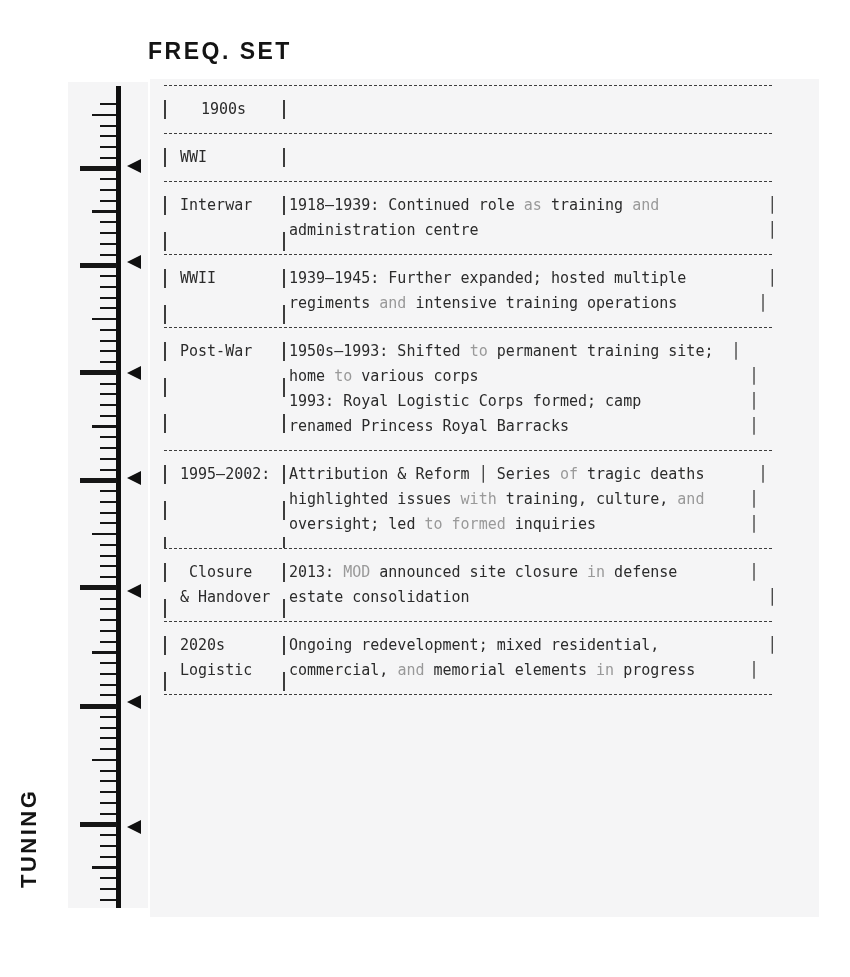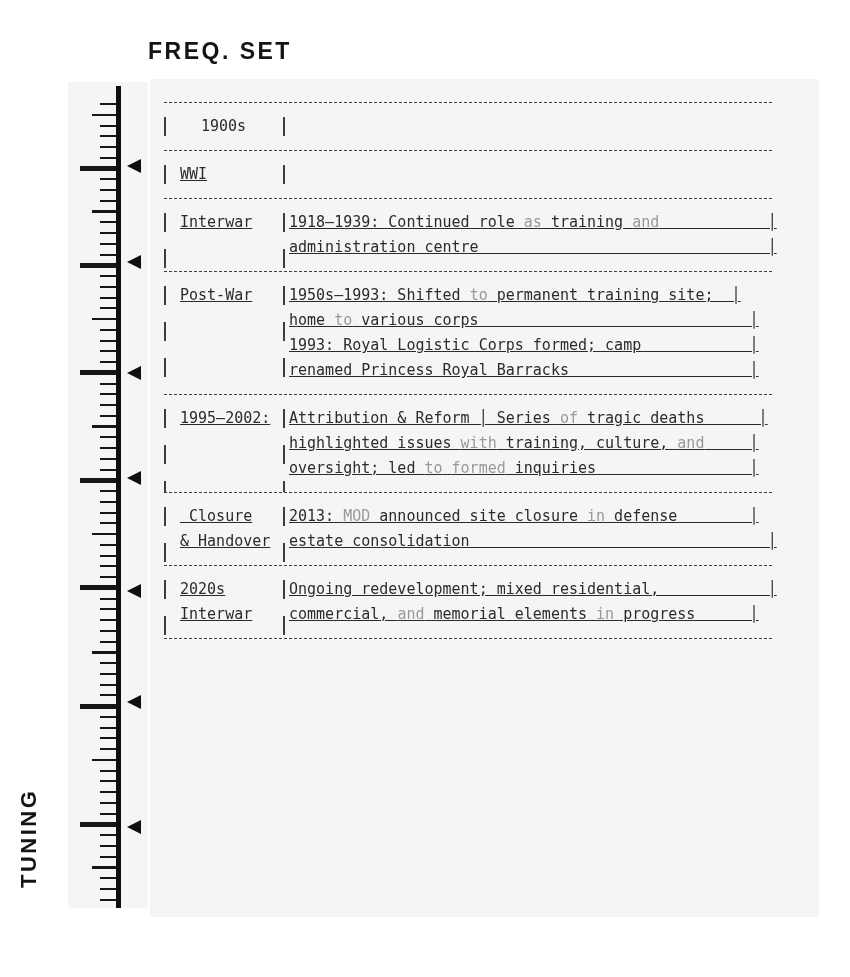--- a/index.html
+++ b/index.html
@@ -36,26 +36,26 @@
   .tick.medium{left:92px;width:24px;height:2.5px;}
   .tick.long{left:80px;width:37px;height:5px;}
   .arrow-left{
     position:absolute;left:127px;width:0;height:0;
     border-top:7px solid transparent;border-bottom:7px solid transparent;
     border-right:14px solid #101010;
   }
 
   
   .timeline{
-    position:absolute;left:164px;top:102px;width:608px;
+    position:absolute;left:164px;top:85px;width:608px;
     border-top:1.5px dashed #3d3d3d;border-bottom:1.5px dashed #3d3d3d;
     color:#2b2b2b;font-size:15px;line-height:25px;
   }
   .t-row{position:relative;display:flex;padding:11px 0;}
-  .t-row + .t-row{border-top:1.5px dashed #3d3d3d;text-decoration:underline;}
+  .t-row + .t-row{border-top:1.5px dashed #3d3d3d;}
   .cell-label{width:119px;flex:0 0 119px;padding-left:16px;box-sizing:border-box;}
   .cell-label.center{padding-left:0;text-align:center;}
   .cell-desc{flex:1;padding-left:6px;}
   .pre{white-space:pre;margin:0;font-family:inherit;font-size:inherit;line-height:inherit;}
   .g{color:#999999;}
   
   .vline{
     position:absolute;top:0;bottom:0;width:1.5px;
     background-image:repeating-linear-gradient(180deg,
       transparent 0px,transparent 14px,#3d3d3d 14px,#3d3d3d 33px,transparent 33px,transparent 36px);
@@ -176,20 +176,27 @@
       </div>
       <div class="t-row">
         <div class="vline left"></div>
         <pre class="pre cell-label">Interwar</pre>
         <div class="vline divider"></div>
         <pre class="pre cell-desc">1918–1939: Continued role <span class="g">as</span> training <span class="g">and</span>            │
 administration centre                                │</pre>
       </div>
       <div class="t-row">
         <div class="vline left"></div>
+        <pre class="pre cell-label">WWII</pre>
+        <div class="vline divider"></div>
+        <pre class="pre cell-desc">1939–1945: Further expanded; hosted multiple         │
+regiments <span class="g">and</span> intensive training operations         │</pre>
+      </div>
+      <div class="t-row">
+        <div class="vline left"></div>
         <pre class="pre cell-label">Post-War</pre>
         <div class="vline divider"></div>
         <pre class="pre cell-desc">1950s–1993: Shifted <span class="g">to</span> permanent training site;  │
 home <span class="g">to</span> various corps                              │
 1993: Royal Logistic Corps formed; camp            │
 renamed Princess Royal Barracks                    │</pre>
       </div>
       <div class="t-row">
         <div class="vline left"></div>
         <pre class="pre cell-label">1995–2002:</pre>
@@ -202,19 +209,19 @@
         <div class="vline left"></div>
         <pre class="pre cell-label"> Closure
 &amp; Handover</pre>
         <div class="vline divider"></div>
         <pre class="pre cell-desc">2013: <span class="g">MOD</span> announced site closure <span class="g">in</span> defense        │
 estate consolidation                                 │</pre>
       </div>
       <div class="t-row">
         <div class="vline left"></div>
         <pre class="pre cell-label">2020s
-Interwar</pre>
+Logistic</pre>
         <div class="vline divider"></div>
         <pre class="pre cell-desc">Ongoing redevelopment; mixed residential,            │
 commercial, <span class="g">and</span> memorial elements <span class="g">in</span> progress      │</pre>
       </div>
     </div>
 </div>
 
 </body></html>

